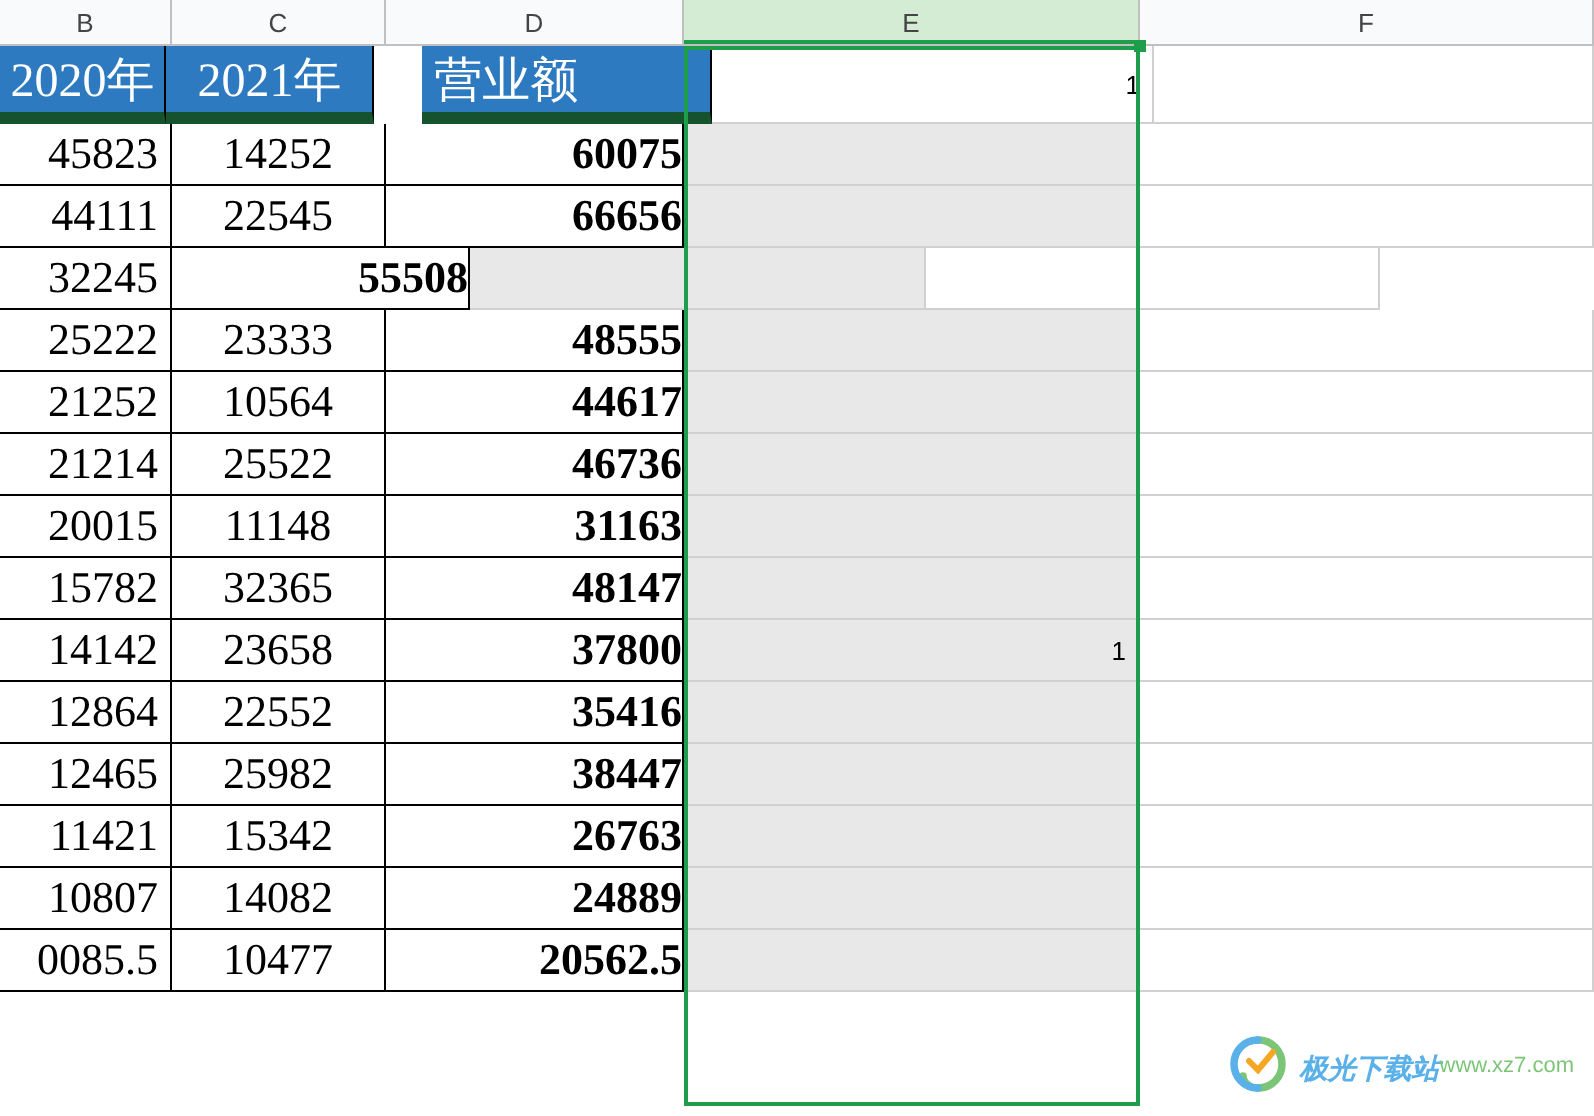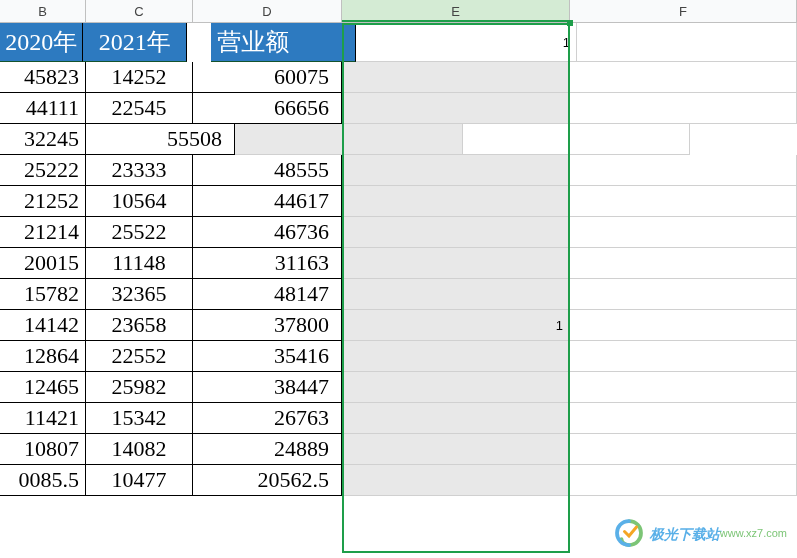--- a/index.html
+++ b/index.html
@@ -47,27 +47,27 @@
       color: #000;
       overflow: hidden;
       white-space: nowrap;
     }
     .data-cell {
       border-right: 1px solid #000;
       border-bottom: 1px solid #000;
       justify-content: center;
       font-family: "Times New Roman", serif;
     }
-    .data-cell.colD { justify-content: flex-end; padding-right: 12px; }
+    .data-cell.colD { justify-content: flex-end; padding-right: 0; font-weight: bold; }
     .data-cell.colB { justify-content: flex-end; padding-right: 6px; }
     .hdr {
       background: #2d7ac0;
       color: #fff;
       border-right: 1px solid #000;
-      border-bottom: 1px solid #14532d;
+      border-bottom: 6px solid #14532d;
       justify-content: center;
       font-size: 24px;
       font-family: "Microsoft YaHei", serif;
     }
     .hdr.colD { justify-content: flex-start; padding-left: 6px; margin-left: 24px; }
     .sel-col {
       background: #e8e8e8;
       border-right: 1px solid #d0d0d0;
       border-bottom: 1px solid #d0d0d0;
     }

